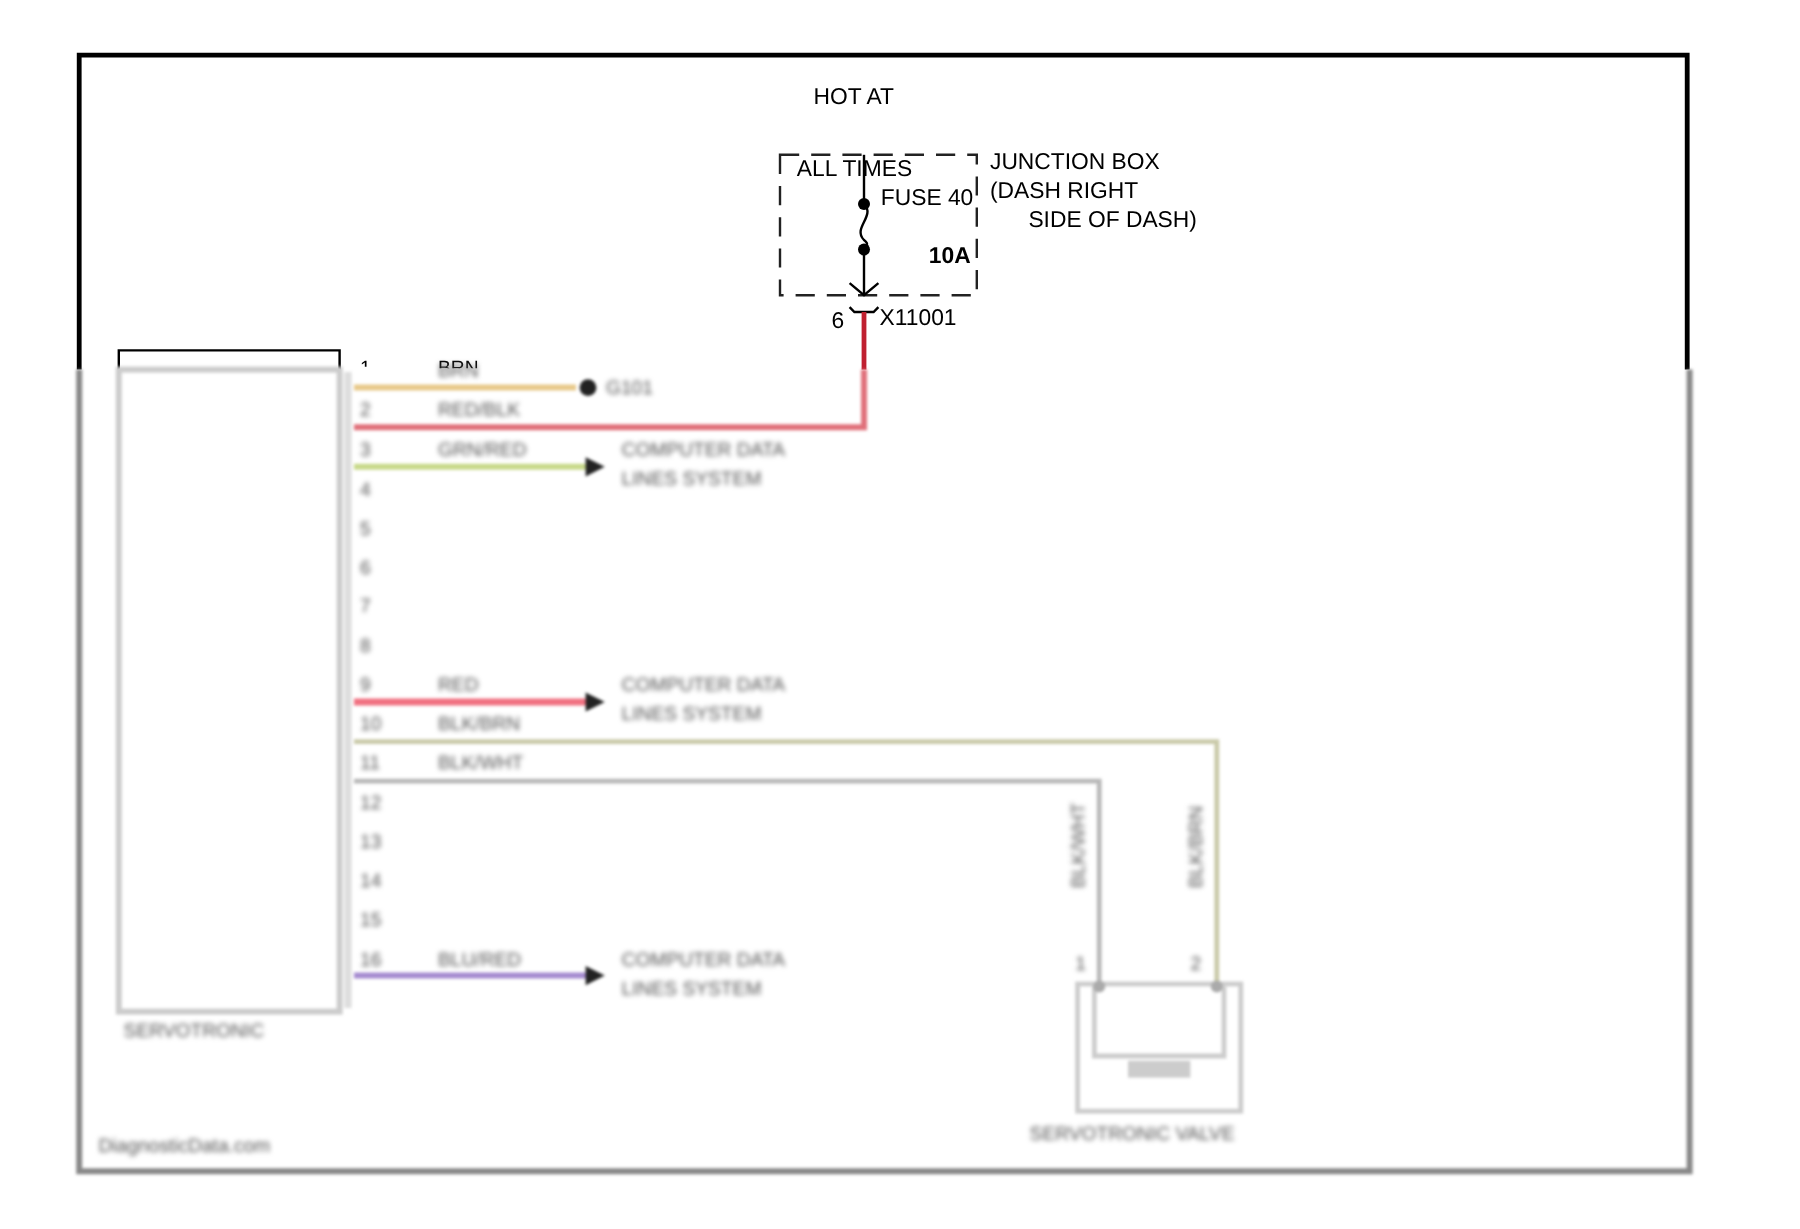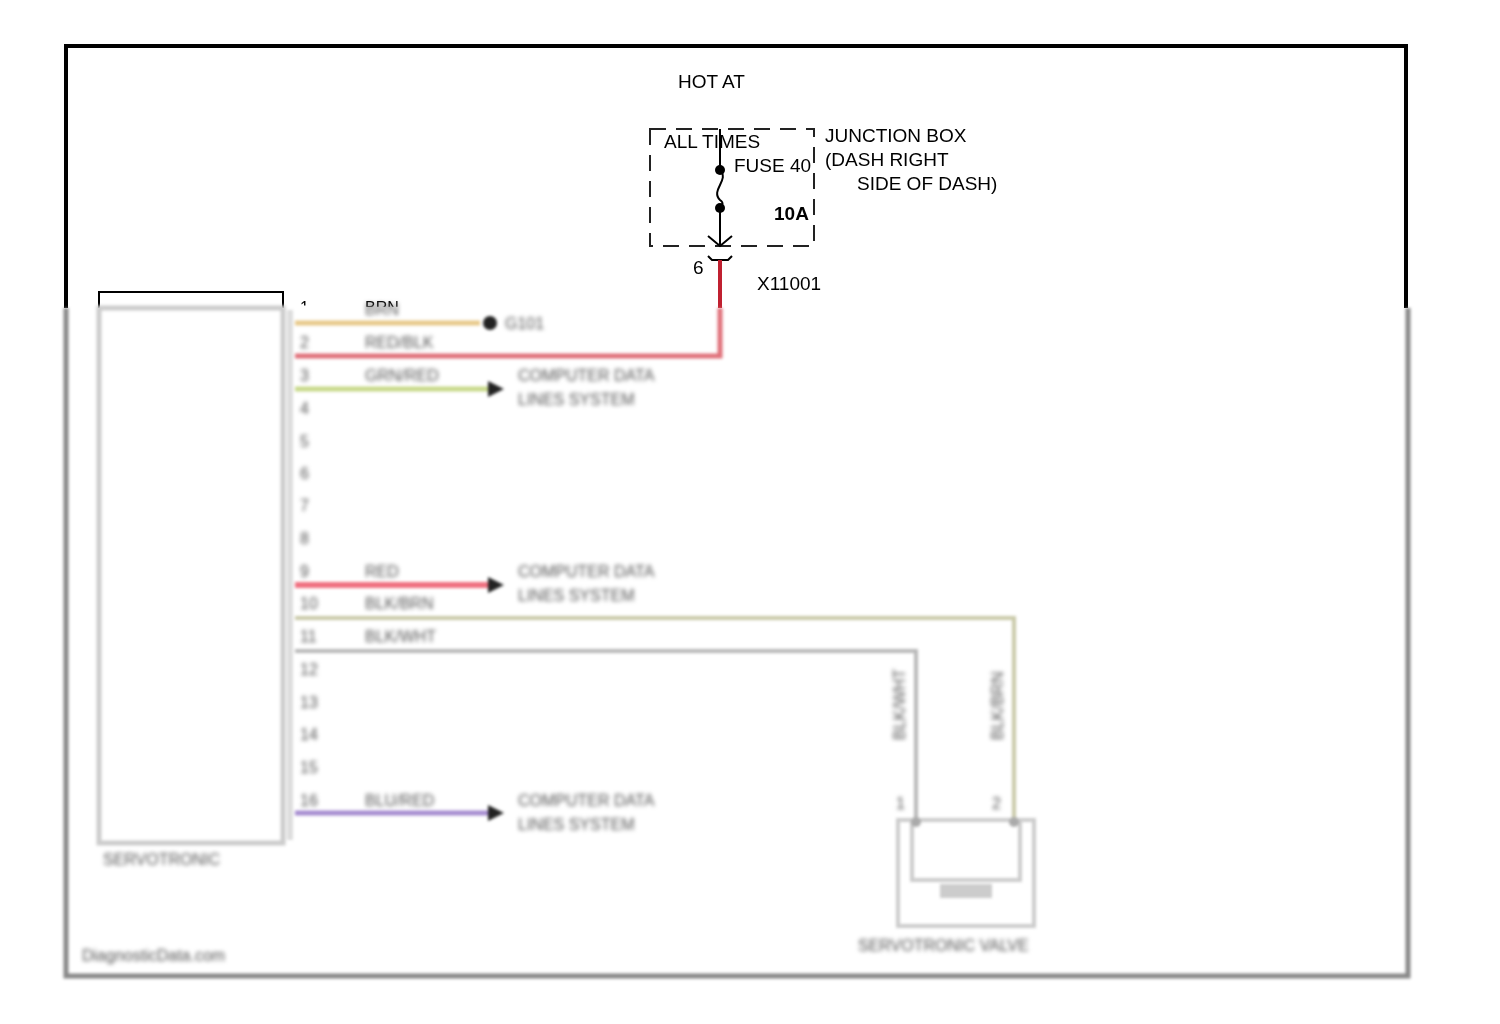--- a/index.html
+++ b/index.html
@@ -65,21 +65,21 @@
 </svg>
 
 <div class="lbl" style="left:678px;top:70px;">HOT AT</div>
 <div class="lbl" style="left:664px;top:94px;margin-top:36px;">ALL TIMES</div>
 <div class="lbl" style="left:825px;top:124px;">JUNCTION BOX</div>
 <div class="lbl" style="left:825px;top:148px;">(DASH RIGHT</div>
 <div class="lbl" style="left:825px;top:172px;margin-left:32px;">SIDE OF DASH)</div>
 <div class="lbl" style="left:734px;top:154px;">FUSE 40</div>
 <div class="lbl" style="left:774px;top:202px;font-weight:bold;">10A</div>
 <div class="lbl" style="left:693px;top:256px;">6</div>
-<div class="lbl" style="left:733px;top:272px;margin-left:24px;">X11001</div>
+<div class="lbl" style="left:733px;top:254px;">X11001</div>
 <div class="lbl small" style="left:300px;top:296px;clip-path:inset(0 0 60% 0);">1</div>
 <div class="lbl small" style="left:365px;top:296px;clip-path:inset(0 0 55% 0);">BRN</div>
 
 <div class="lbl small blur" style="left:365px;top:298px;">BRN</div>
 <div class="lbl small blur" style="left:505px;top:312px;">G101</div>
 <div class="lbl small blur" style="left:300px;top:331px;">2</div>
 <div class="lbl small blur" style="left:365px;top:331px;">RED/BLK</div>
 <div class="lbl small blur" style="left:300px;top:364px;">3</div>
 <div class="lbl small blur" style="left:365px;top:364px;">GRN/RED</div>
 <div class="lbl small blur" style="left:518px;top:364px;">COMPUTER DATA</div>

